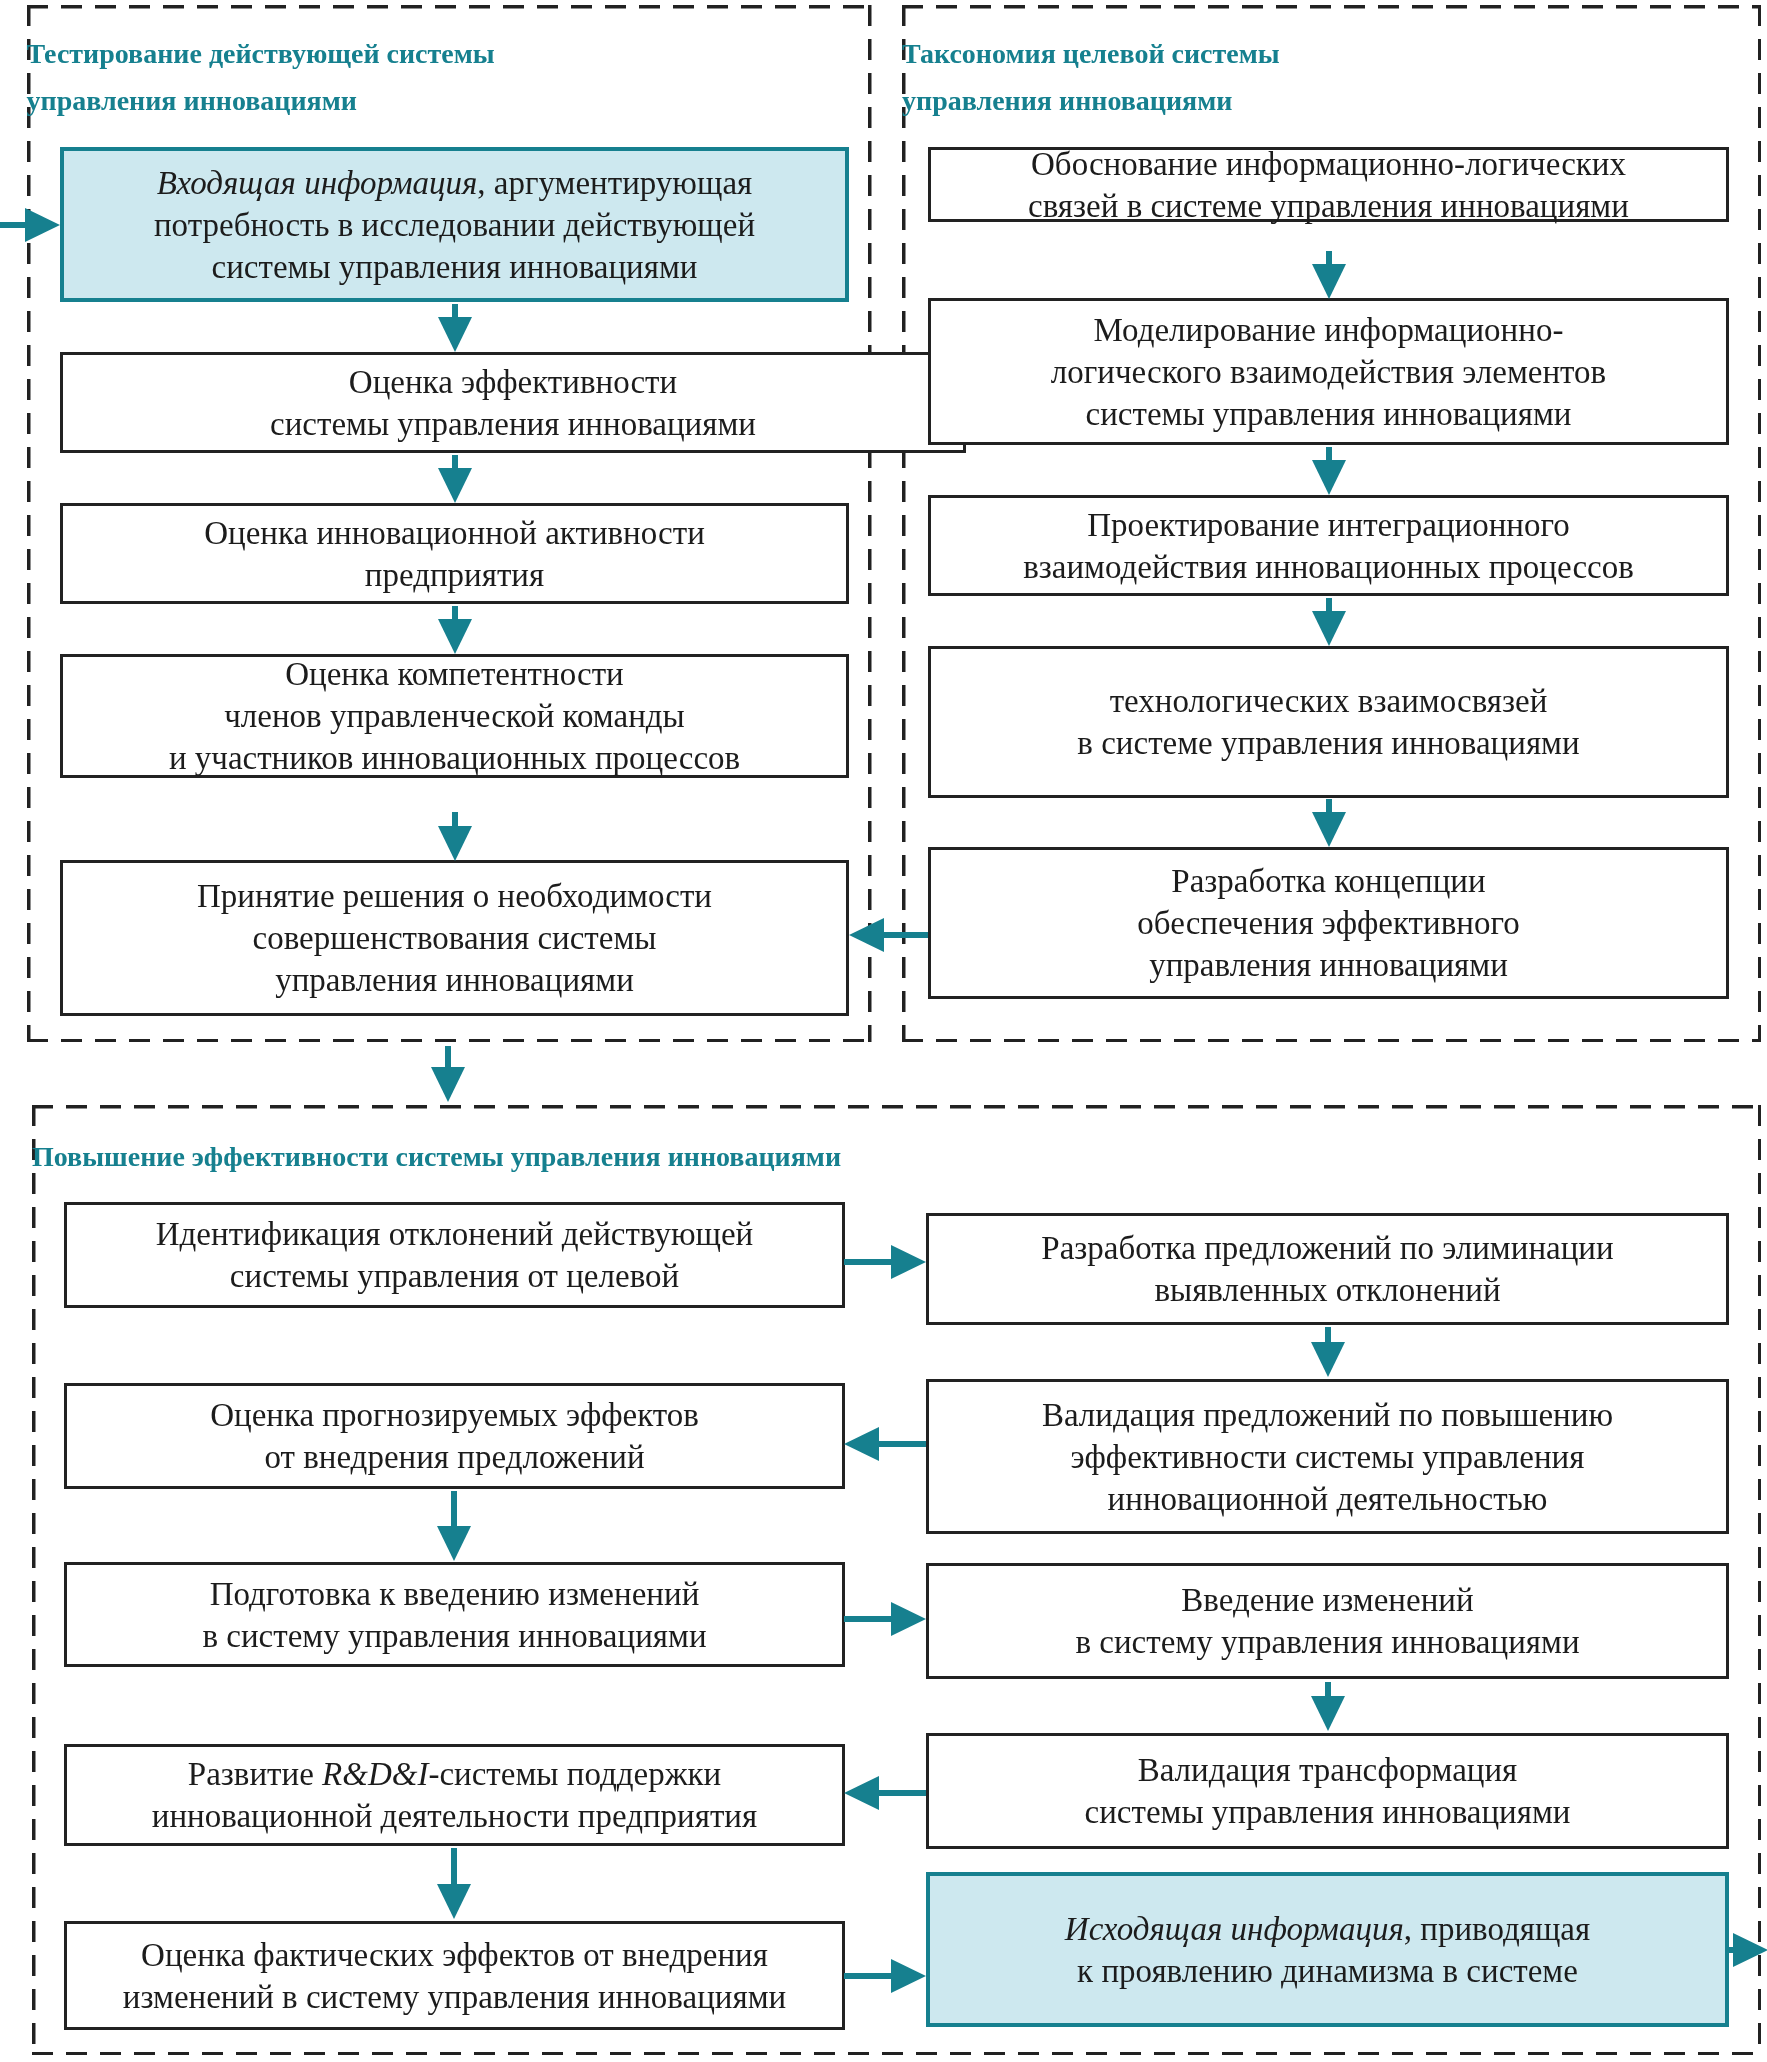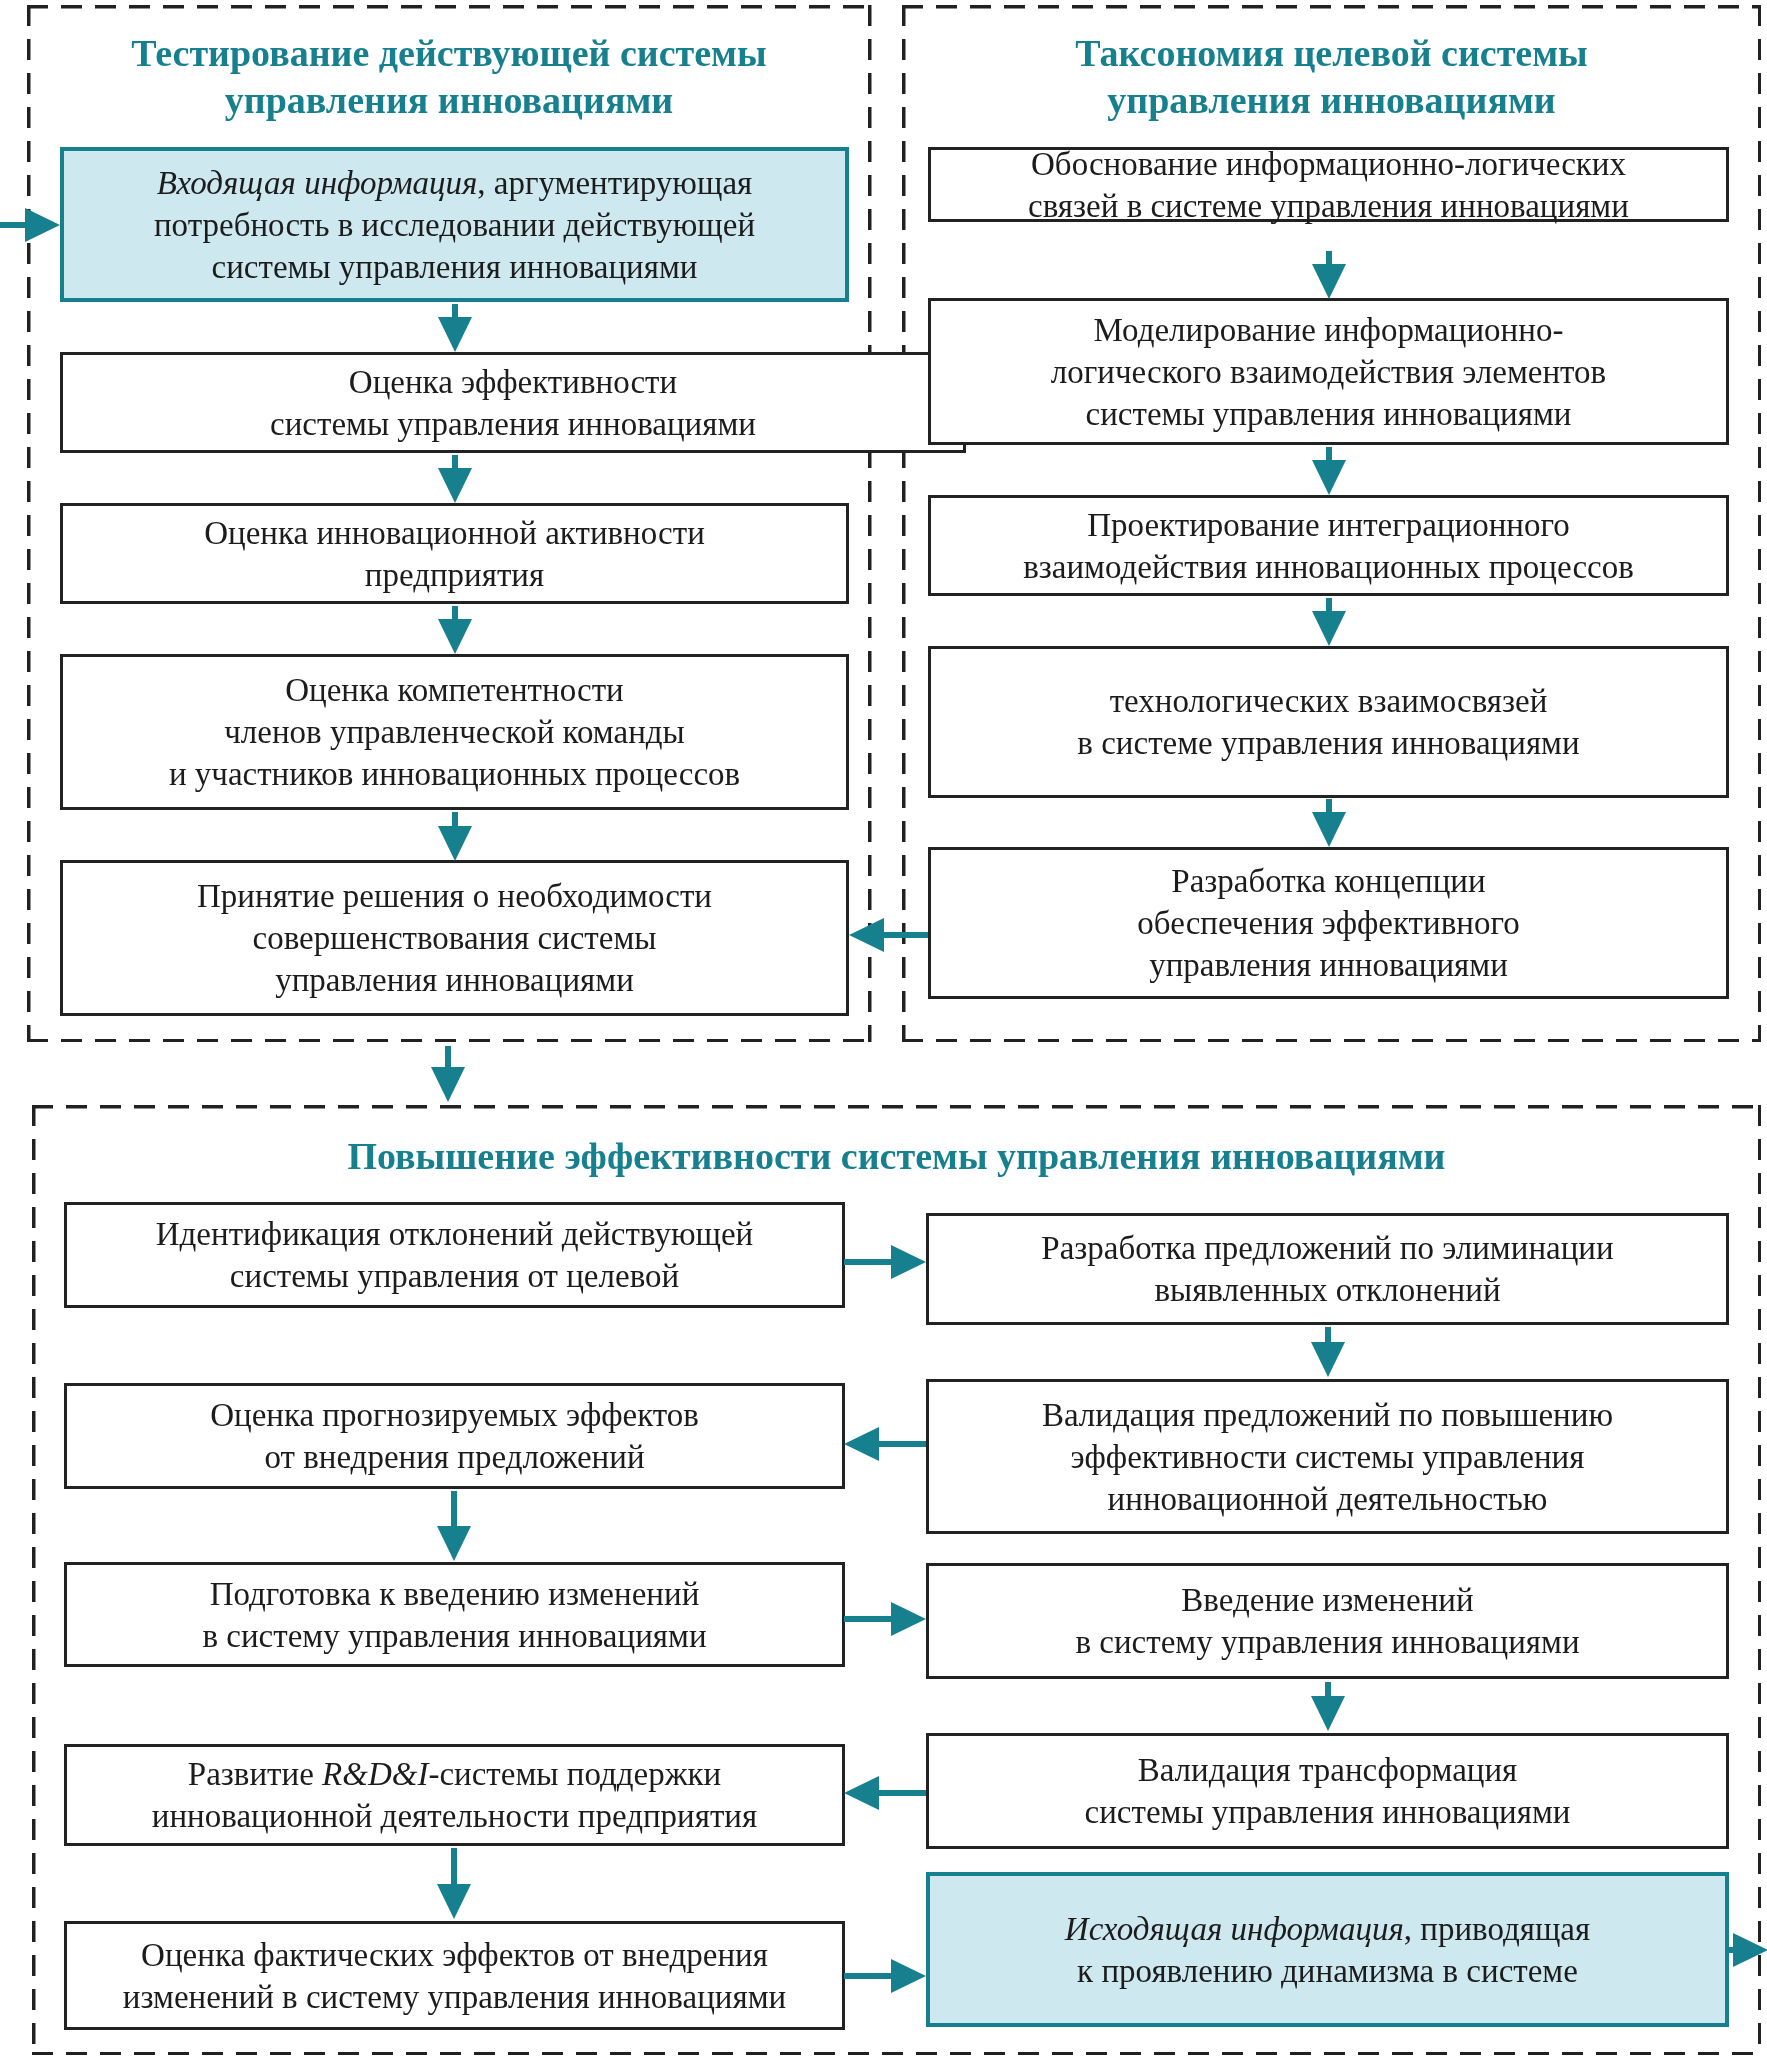--- a/index.html
+++ b/index.html
@@ -18,21 +18,21 @@
     background-image:
       repeating-linear-gradient(90deg,#212121 0 21px,transparent 21px 34px),
       repeating-linear-gradient(90deg,#212121 0 21px,transparent 21px 34px),
       repeating-linear-gradient(180deg,#212121 0 21px,transparent 21px 34px),
       repeating-linear-gradient(180deg,#212121 0 21px,transparent 21px 34px);
     background-size:100% 3.5px,100% 3.5px,3.5px 100%,3.5px 100%;
     background-position:0 0,0 100%,0 0,100% 0;
     background-repeat:no-repeat;
   }
   .ptitle{
-    position:absolute;text-align:center;font-weight:bold;font-size:38px;line-height:47px;
+    position:absolute;text-align:left;font-weight:bold;font-size:28px;line-height:47px;
     color:var(--accent);
   }
   .box{
     position:absolute;box-sizing:border-box;border:3.5px solid #222222;background:#ffffff;
     display:flex;flex-direction:column;justify-content:center;align-items:center;
     text-align:center;font-size:33px;line-height:42px;
   }
   .box.hl{border:4.4px solid var(--accent);background:var(--hl-fill);}
   .ln{white-space:nowrap;}
   
@@ -80,21 +80,21 @@
     <div class="ln">системы управления инновациями</div>
   </div>
   <div class="box" style="left:60px;top:352px;width:906px;height:101px;">
     <div class="ln">Оценка эффективности</div>
     <div class="ln">системы управления инновациями</div>
   </div>
   <div class="box" style="left:60px;top:503px;width:789px;height:101px;">
     <div class="ln">Оценка инновационной активности</div>
     <div class="ln">предприятия</div>
   </div>
-  <div class="box" style="left:60px;top:654px;width:789px;height:156px;">
+  <div class="box" style="left:60px;top:654px;width:789px;height:124px;">
     <div class="ln">Оценка компетентности</div>
     <div class="ln">членов управленческой команды</div>
     <div class="ln">и участников инновационных процессов</div>
   </div>
   <div class="box" style="left:60px;top:860px;width:789px;height:156px;">
     <div class="ln">Принятие решения о необходимости</div>
     <div class="ln">совершенствования системы</div>
     <div class="ln">управления инновациями</div>
   </div>
 

